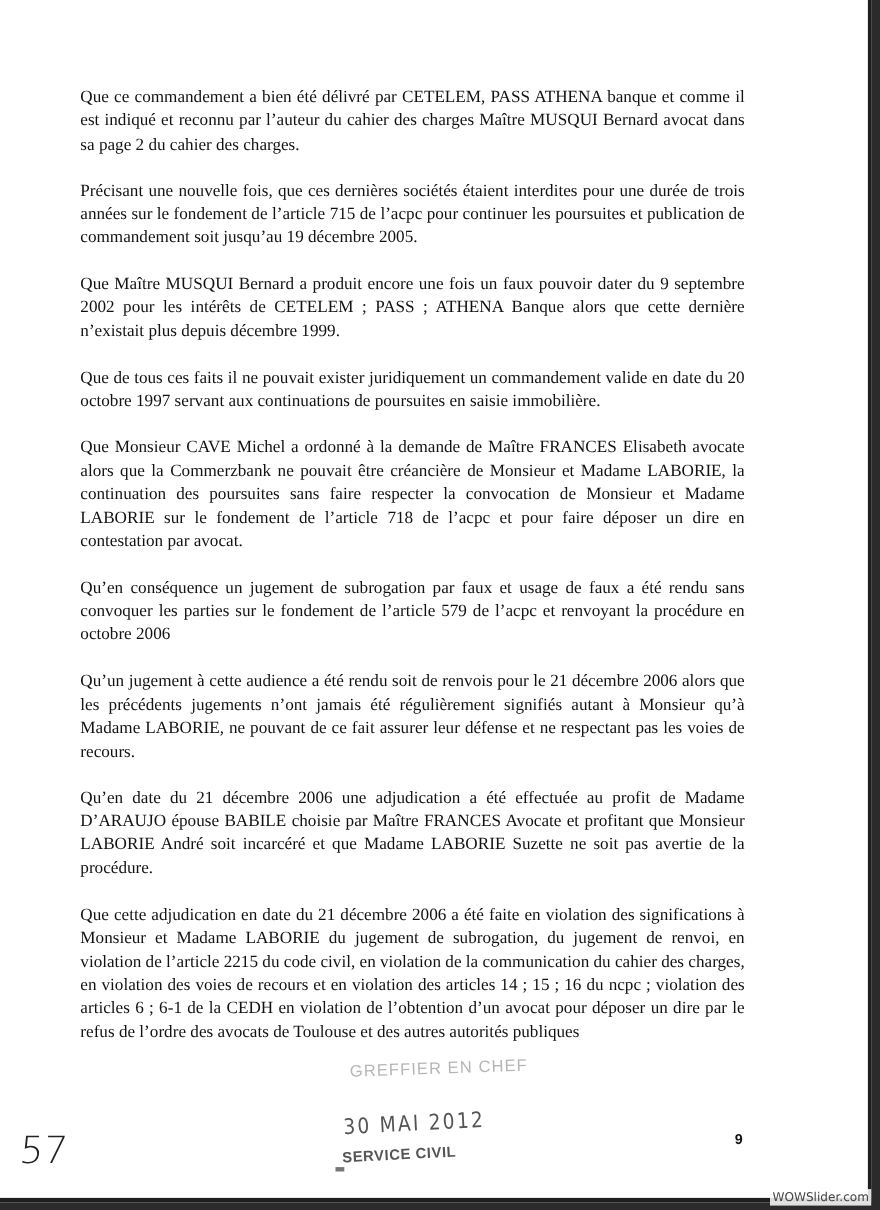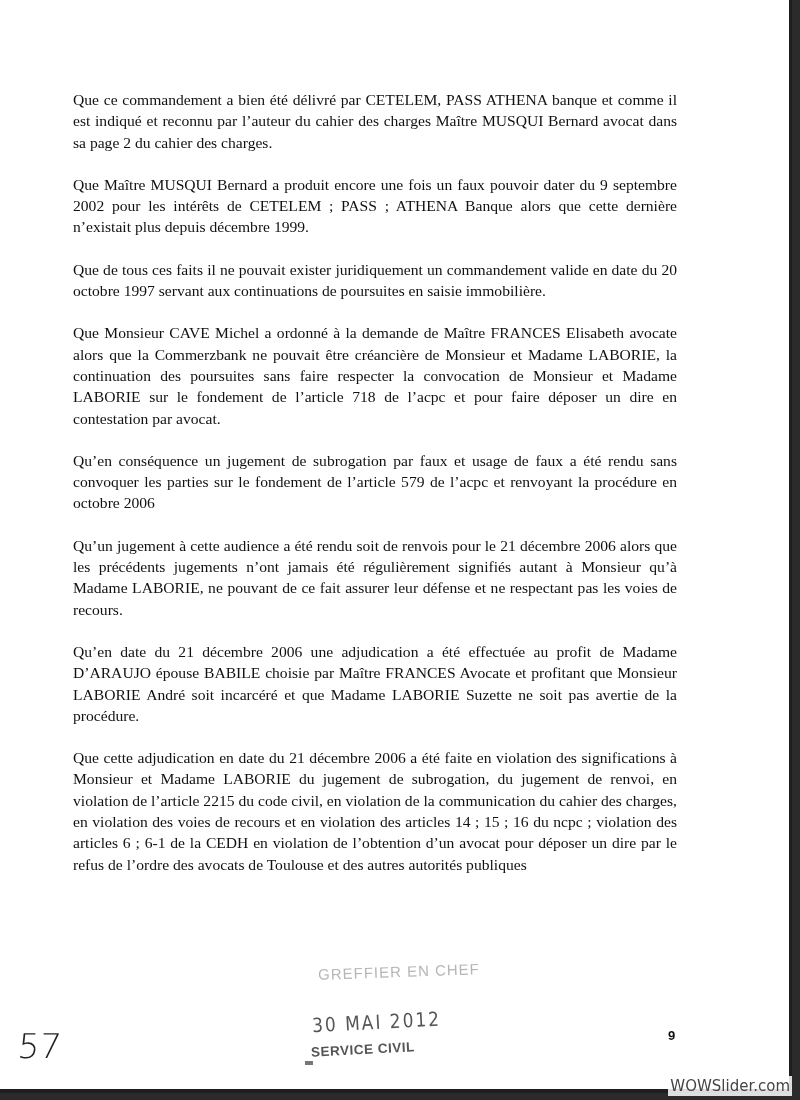--- a/index.html
+++ b/index.html
@@ -15,21 +15,21 @@
     border-right: 3px solid #1e1e1e;
     border-bottom: 4px solid #1e1e1e;
     box-sizing: border-box;
     overflow: hidden;
   }
   .body-text {
     position: absolute; left: 73px; top: 73px; width: 604px;
     font-size: 15.6px; line-height: 21.3px; color: #111;
     text-align: justify;
   }
-  .body-text p { margin: 16px 0 21px 0; }
+  .body-text p { margin: 5px 0 21px 0; }
   .stamp-greffier {
     position: absolute; left: 318px; top: 963px;
     font-family: "Liberation Sans", sans-serif;
     font-size: 15px; letter-spacing: 1px;
     color: rgba(120,120,120,0.55);
     transform: rotate(-2deg);
   }
   .stamp-date {
     position: absolute; left: 312px; top: 1012px;
     font-family: "DejaVu Sans", sans-serif;
@@ -53,31 +53,32 @@
     transform: skewX(-6deg);
   }
   .page-number {
     position: absolute; left: 668px; top: 1028px;
     font-family: "Liberation Sans", sans-serif;
     font-size: 13px; font-weight: bold; color: #111;
   }
   .watermark {
     position: absolute; right: 8px; bottom: 4px;
     font-family: "DejaVu Sans", sans-serif;
-    font-size: 15px; color: #444;
+    font-size: 11px; color: #444;
     background: rgba(255,255,255,0.85);
     padding: 1px 2px;
   }
 </style>
 </head>
 <body>
 
 <div class="page">
   <div class="body-text">
     <p>Que ce commandement a bien été délivré par CETELEM, PASS ATHENA banque et comme il est indiqué et reconnu par l’auteur du cahier des charges Maître MUSQUI Bernard avocat dans sa page 2 du cahier des charges.</p>
+    <p>Précisant une nouvelle fois, que ces dernières sociétés étaient interdites pour une durée de trois années sur le fondement de l’article 715 de l’acpc pour continuer les poursuites et publication de commandement soit jusqu’au 19 décembre 2005.</p>
     <p>Que Maître MUSQUI Bernard a produit encore une fois un faux pouvoir dater du 9 septembre 2002 pour les intérêts de CETELEM ; PASS ; ATHENA Banque alors que cette dernière n’existait plus depuis décembre 1999.</p>
     <p>Que de tous ces faits il ne pouvait exister juridiquement un commandement valide en date du 20 octobre 1997 servant aux continuations de poursuites en saisie immobilière.</p>
     <p>Que Monsieur CAVE Michel a ordonné à la demande de Maître FRANCES Elisabeth avocate alors que la Commerzbank ne pouvait être créancière de Monsieur et Madame LABORIE, la continuation des poursuites sans faire respecter la convocation de Monsieur et Madame LABORIE sur le fondement de l’article 718 de l’acpc et pour faire déposer un dire en contestation par avocat.</p>
     <p>Qu’en conséquence un jugement de subrogation par faux et usage de faux a été rendu sans convoquer les parties sur le fondement de l’article 579 de l’acpc et renvoyant la procédure en octobre 2006</p>
     <p>Qu’un jugement à cette audience a été rendu soit de renvois pour le 21 décembre 2006 alors que les précédents jugements n’ont jamais été régulièrement signifiés autant à Monsieur qu’à Madame LABORIE, ne pouvant de ce fait assurer leur défense et ne respectant pas les voies de recours.</p>
     <p>Qu’en date du 21 décembre 2006 une adjudication a été effectuée au profit de Madame D’ARAUJO épouse BABILE choisie par Maître FRANCES Avocate et profitant que Monsieur LABORIE André soit incarcéré et que Madame LABORIE Suzette ne soit pas avertie de la procédure.</p>
     <p>Que cette adjudication en date du 21 décembre 2006  a été faite en violation des significations à Monsieur et Madame LABORIE du jugement de subrogation, du jugement de renvoi, en violation de l’article 2215 du code civil, en violation de la communication du cahier des charges, en violation des voies de recours et en violation des articles 14 ; 15 ; 16 du ncpc ; violation des articles 6 ; 6-1 de la CEDH en violation de l’obtention d’un avocat pour déposer un dire par le refus de l’ordre des avocats de Toulouse et des autres autorités publiques</p>
   </div>
 
   <div class="stamp-greffier">GREFFIER EN CHEF</div>

